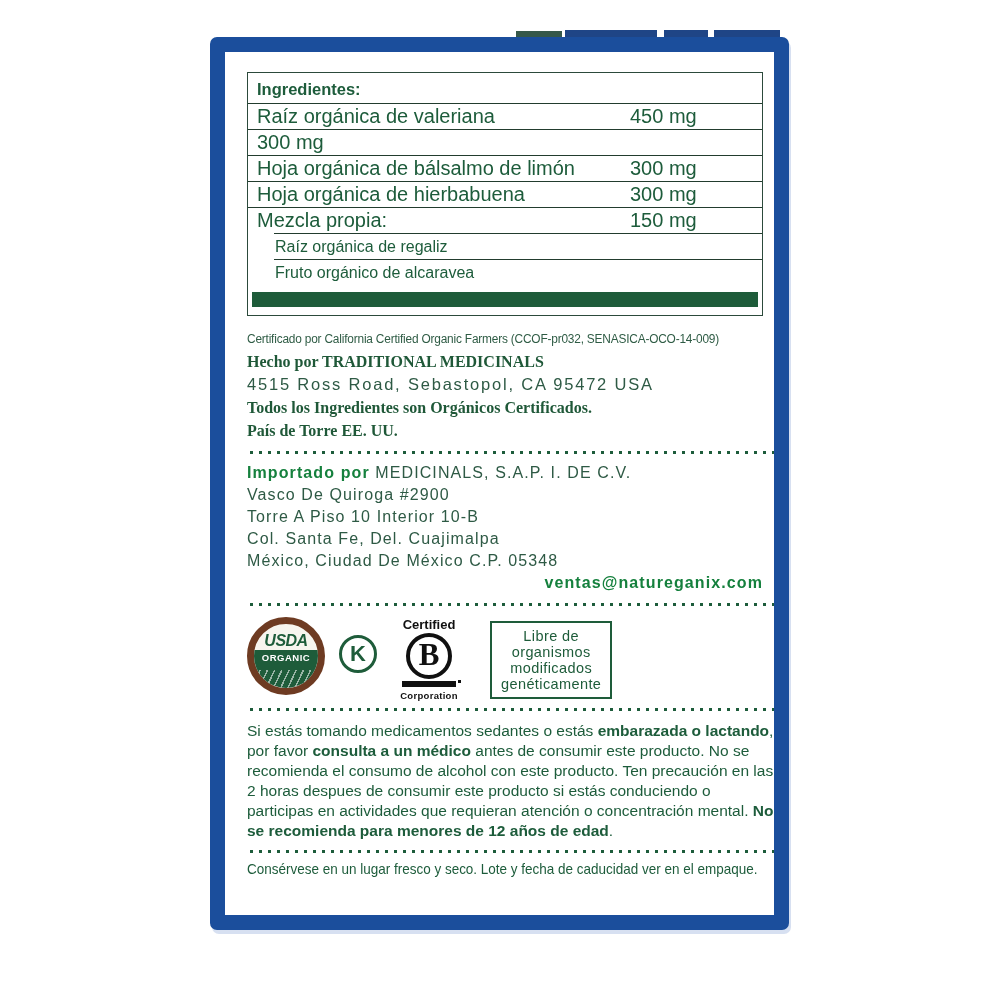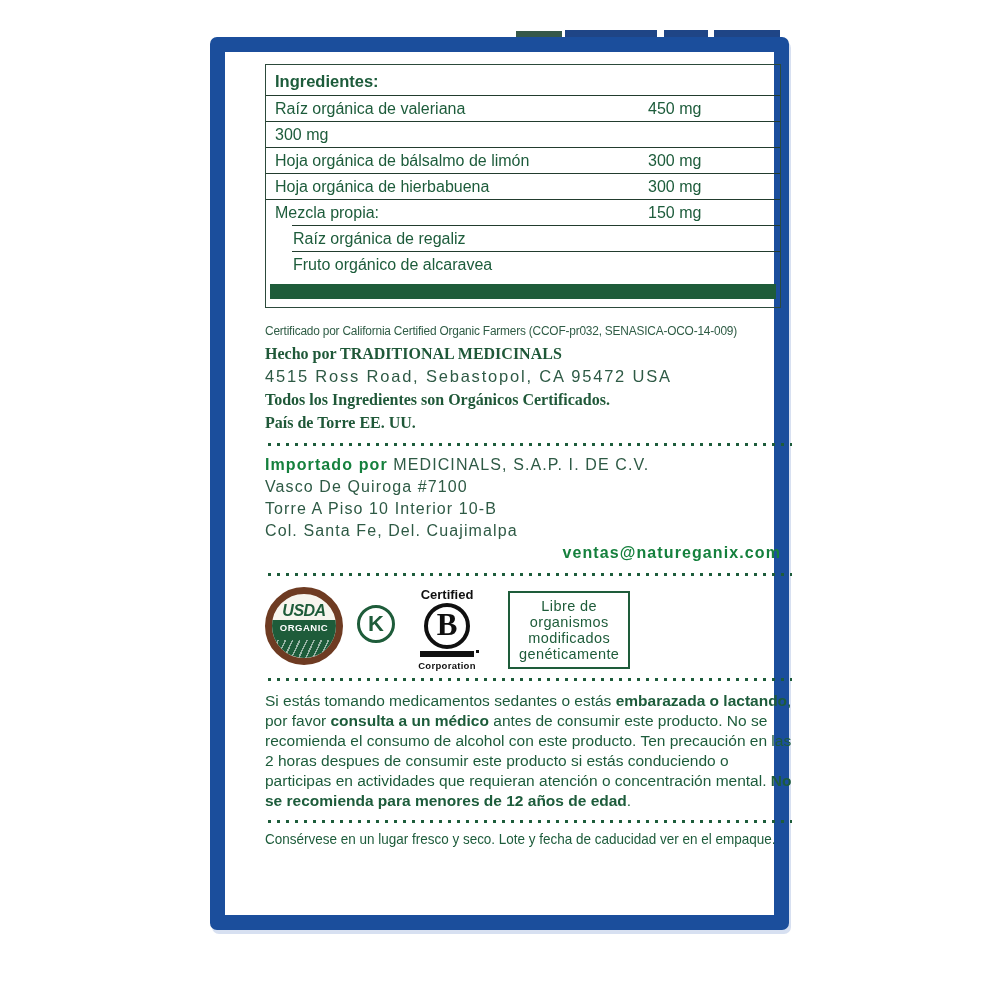--- a/index.html
+++ b/index.html
@@ -11,26 +11,26 @@
            background:#ffffff; border:15px solid #1b4e9c; border-radius:7px;
            box-shadow:2px 4px 0 rgba(140,165,215,0.35); }
 
   
   .artifact { position:absolute; }
   .a1 { left:516px; top:31px; width:46px; height:6px; background:#35584a; }
   .a2 { left:565px; top:30px; width:92px; height:7px; background:#1f4586; }
   .a3 { left:664px; top:30px; width:44px; height:7px; background:#1f4586; }
   .a4 { left:714px; top:30px; width:66px; height:7px; background:#1f4586; }
 
-  .inner { position:relative; width:100%; height:100%; padding:12px 11px 0 22px;margin-left:18px; }
+  .inner { position:relative; width:100%; height:100%; padding:20px 11px 0 22px; }
 
   
   .ing-box { border:1.5px solid #2c4a3b; padding-bottom:8px; }
   .ing-header { font-weight:bold; font-size:16.5px; color:#1d5c3b; padding:7px 9px 4px; border-bottom:1.5px solid #223c2e; }
-  .ing-row { display:flex; font-size:16px; color:#1d5c3b; line-height:19px; padding:3px 8px 3px 9px; border-bottom:1.5px solid #223c2e; }
+  .ing-row { display:flex; font-size:20px; color:#1d5c3b; line-height:19px; padding:3px 8px 3px 9px; border-bottom:1.5px solid #223c2e; }
   .ing-row.last { border-bottom:none; }
   .ing-row .amt { width:124px; flex-shrink:0; }
   .ing-row .nm { flex:1; }
   .sub-rows { margin-left:26px; }
   .sub-row { border-top:1.5px solid #223c2e; font-size:16px; color:#1d5c3b; line-height:19px; padding:3px 8px 3px 1px; }
   .green-bar { height:15px; background:#1e5c3a; margin:7px 4px 0; }
 
   .cert-line { margin-top:16px; font-size:12.5px; letter-spacing:-0.2px; color:#2f5c45; white-space:nowrap;
                transform:scaleX(0.95); transform-origin:left center; }
 
@@ -127,23 +127,24 @@
         <div class="serif-b">Todos los Ingredientes son Orgánicos Certificados.</div>
         <div class="serif-b">País de Torre EE. UU.</div>
       </div>
 
       <div class="divider"></div>
 
       <div class="importer">
         <div>
           <span class="bold">Importado por </span><span>MEDICINALS, S.A.P. I. DE C.V.</span>
         </div>
-        <div>Vasco De Quiroga #7100</div>
+        <div>Vasco De Quiroga #2900</div>
         <div>Torre A Piso 10 Interior 10-B</div>
         <div>Col. Santa Fe, Del. Cuajimalpa</div>
+        <div>México, Ciudad De México C.P. 05348</div>
         <div class="bold">ventas@natureganix.com</div>
       </div>
 
       <div class="divider"></div>
 
       <div class="seals">
         <div class="usda">
           <div class="usda-top">USDA</div>
           <div class="usda-bottom">ORGANIC</div>
         </div>

